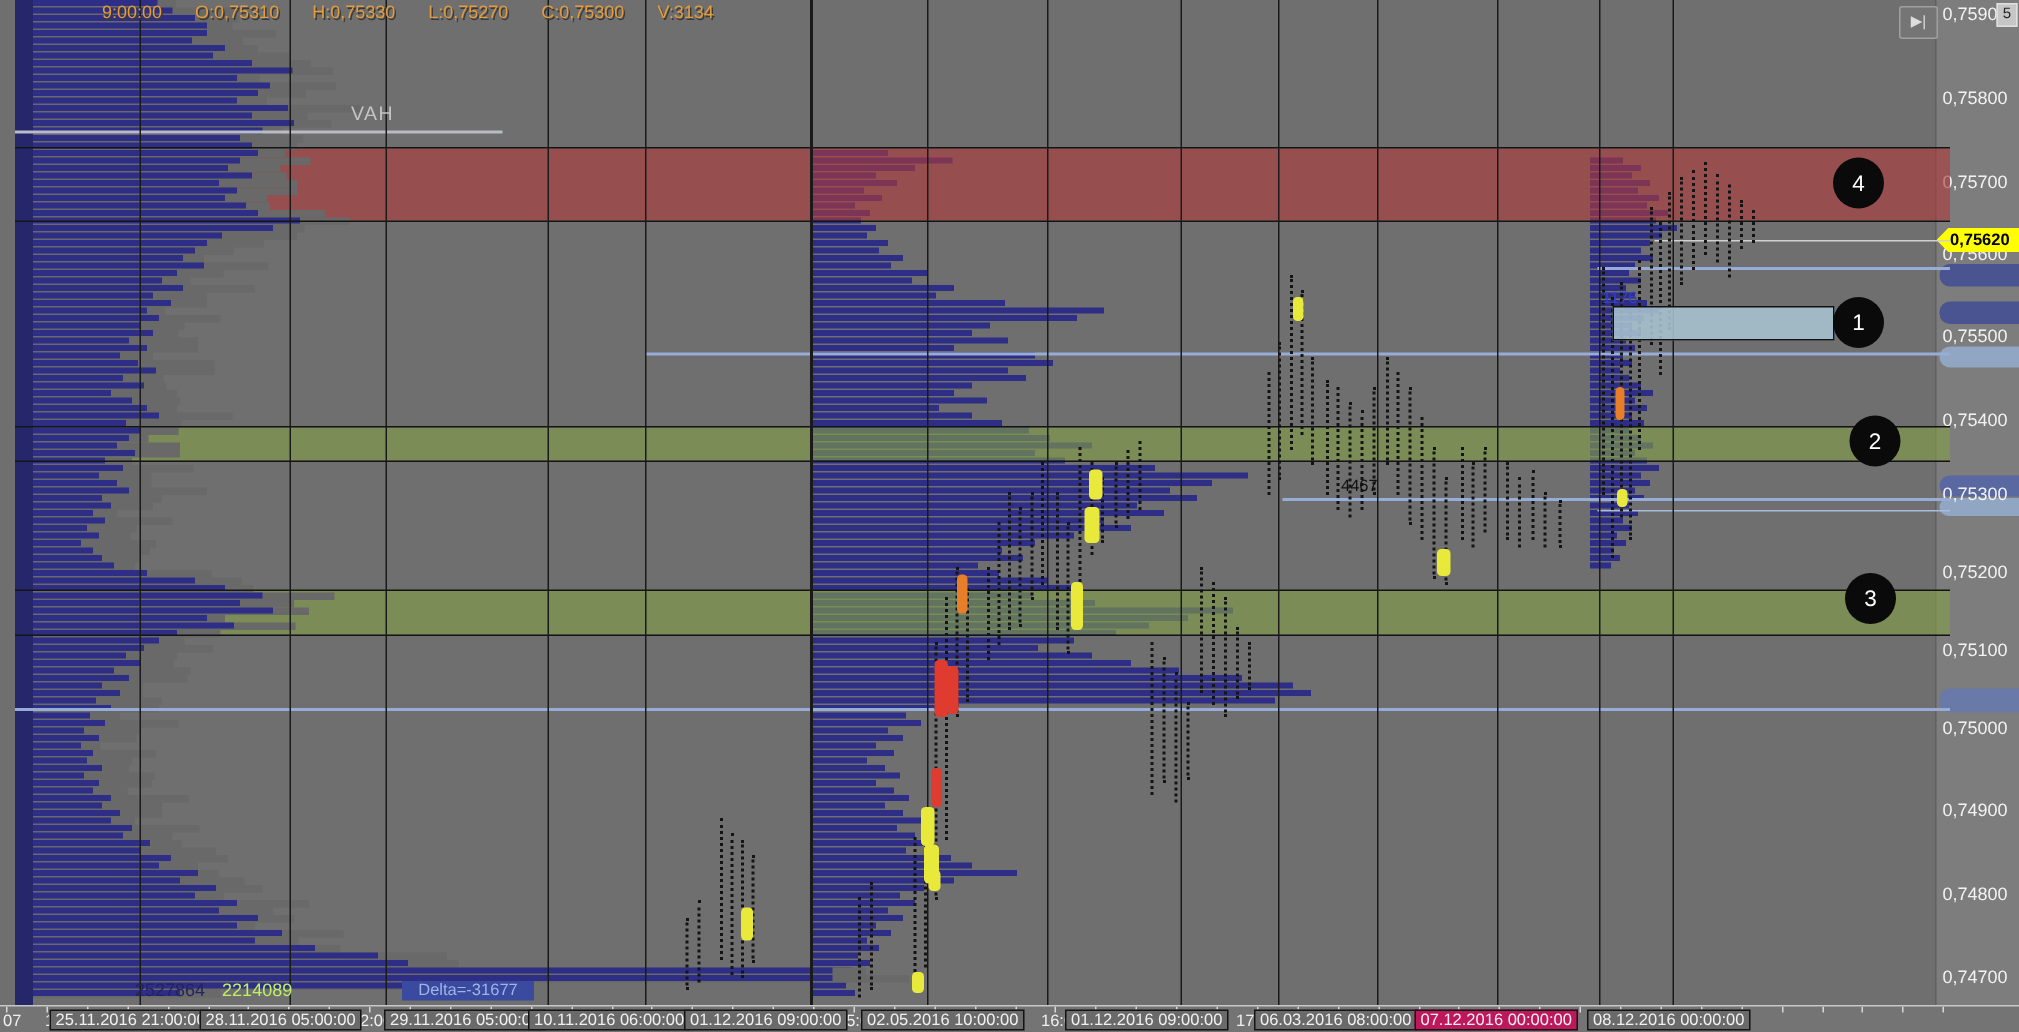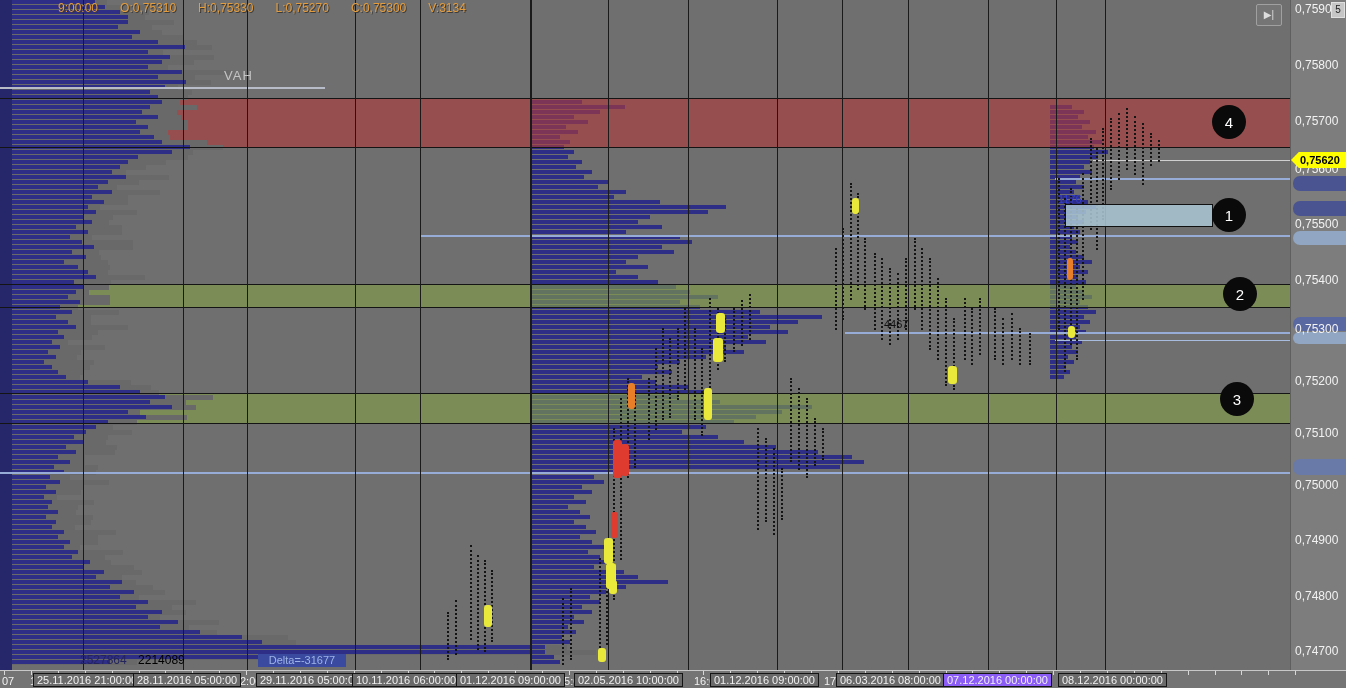--- a/index.html
+++ b/index.html
@@ -1,28 +1,28 @@
 <!DOCTYPE html>
 <html><head>
 <meta charset="utf-8">
 <title>Footprint Chart</title>
 <style>
   html,body{margin:0;padding:0;background:#4a4a4a;}
   *{box-sizing:border-box;font-family:"Liberation Sans",sans-serif;}
   .screen{position:relative;width:1346px;height:688px;overflow:hidden;background:#6F6F6F;}
-  .plot{position:absolute;left:0;top:0;width:1290px;height:670px;background:#6F6F6F;overflow:hidden;}
+  .plot{position:absolute;left:10px;top:0;width:1290px;height:670px;background:#6F6F6F;overflow:hidden;}
   .paxis{position:absolute;left:1290px;top:0;width:56px;height:670px;background:#7D7D7D;border-left:1px solid #5f5f5f;font-size:12px;}
   .taxis{position:absolute;left:0;top:670px;width:1346px;height:18px;background:#747474;border-top:1px solid #C8C8C8;font-size:11px;overflow:hidden;}
   .ohlc{position:absolute;left:58px;top:1px;display:flex;gap:22px;z-index:11;
         color:#E49C3C;font-size:12px;text-shadow:1px 1px 0 #3a3a3a;white-space:nowrap;}
   .vah-label{position:absolute;left:224px;top:68px;color:#C4C4C4;font-size:13px;letter-spacing:1px;z-index:11;}
   .t1412{position:absolute;left:1058px;top:193px;color:#3440C8;font-size:11px;z-index:9;}
   .t4467{position:absolute;left:884px;top:318px;color:#101010;font-size:11px;z-index:9;}
   .totals{position:absolute;left:80px;top:653px;font-size:12px;z-index:9;white-space:nowrap;}
-  .totals .c1{color:#23235E;} .totals .c2{color:#000000;margin-left:8px;}
+  .totals .c1{color:#23235E;} .totals .c2{color:#bef264;margin-left:8px;}
   .delta{position:absolute;left:258px;top:654px;width:88px;height:13px;background:#3A4A9E;
          color:#9FB4E8;font-size:11px;line-height:13px;text-align:center;z-index:9;}
   .skip{position:absolute;left:1256px;top:4px;width:26px;height:22px;background:#757575;
         border:1px solid #A0A0A0;border-radius:2px;color:#DDDDDD;font-size:10px;line-height:20px;
         text-align:center;padding:0;cursor:pointer;z-index:12;}
   .box1{position:absolute;left:1065px;top:204px;width:148px;height:23px;background:rgba(168,196,210,0.88);
         border:1px solid #111;z-index:8;}
   .ptag{position:absolute;left:0;top:152px;width:56px;height:16px;background:#FFFF00;color:#000;
         font-size:11px;font-weight:bold;line-height:16px;padding-left:9px;z-index:5;
         clip-path:polygon(0 50%,14% 0,100% 0,100% 100%,14% 100%);}
@@ -704,16 +704,16 @@
       <div style="position: absolute; left: 824px; top: 4px; color: rgb(240, 240, 240); white-space: nowrap;">17:00</div>
       <div style="position: absolute; left: 898px; top: 4px; color: rgb(240, 240, 240); white-space: nowrap;">0:00:00</div>
       <div style="position: absolute; left: 33px; top: 2px; color: rgb(240, 240, 240); border: 1px solid rgb(20, 20, 20); background: rgb(106, 106, 106); padding: 0px 3px; white-space: nowrap; z-index: 2;">25.11.2016 21:00:00</div>
       <div style="position: absolute; left: 133px; top: 2px; color: rgb(240, 240, 240); border: 1px solid rgb(20, 20, 20); background: rgb(106, 106, 106); padding: 0px 3px; white-space: nowrap; z-index: 2;">28.11.2016 05:00:00</div>
       <div style="position: absolute; left: 256px; top: 2px; color: rgb(240, 240, 240); border: 1px solid rgb(20, 20, 20); background: rgb(106, 106, 106); padding: 0px 3px; white-space: nowrap; z-index: 2;">29.11.2016 05:00:00</div>
       <div style="position: absolute; left: 352px; top: 2px; color: rgb(240, 240, 240); border: 1px solid rgb(20, 20, 20); background: rgb(106, 106, 106); padding: 0px 3px; white-space: nowrap; z-index: 2;">10.11.2016 06:00:00</div>
       <div style="position: absolute; left: 456px; top: 2px; color: rgb(240, 240, 240); border: 1px solid rgb(20, 20, 20); background: rgb(106, 106, 106); padding: 0px 3px; white-space: nowrap; z-index: 2;">01.12.2016 09:00:00</div>
       <div style="position: absolute; left: 574px; top: 2px; color: rgb(240, 240, 240); border: 1px solid rgb(20, 20, 20); background: rgb(106, 106, 106); padding: 0px 3px; white-space: nowrap; z-index: 2;">02.05.2016 10:00:00</div>
       <div style="position: absolute; left: 710px; top: 2px; color: rgb(240, 240, 240); border: 1px solid rgb(20, 20, 20); background: rgb(106, 106, 106); padding: 0px 3px; white-space: nowrap; z-index: 2;">01.12.2016 09:00:00</div>
       <div style="position: absolute; left: 836px; top: 2px; color: rgb(240, 240, 240); border: 1px solid rgb(20, 20, 20); background: rgb(106, 106, 106); padding: 0px 3px; white-space: nowrap; z-index: 2;">06.03.2016 08:00:00</div>
-      <div style="position: absolute; left: 943px; top: 2px; color: rgb(240, 240, 240); border: 1px solid rgb(20, 20, 20); background: #8b5cf6; padding: 0px 3px; white-space: nowrap; z-index: 2;">07.12.2016 00:00:00</div>
+      <div style="position: absolute; left: 943px; top: 2px; color: rgb(240, 240, 240); border: 1px solid rgb(20, 20, 20); background: #be185d; padding: 0px 3px; white-space: nowrap; z-index: 2;">07.12.2016 00:00:00</div>
       <div style="position: absolute; left: 1058px; top: 2px; color: rgb(240, 240, 240); border: 1px solid rgb(20, 20, 20); background: rgb(106, 106, 106); padding: 0px 3px; white-space: nowrap; z-index: 2;">08.12.2016 00:00:00</div>
     </div>
 </div>
 
 </body></html>

